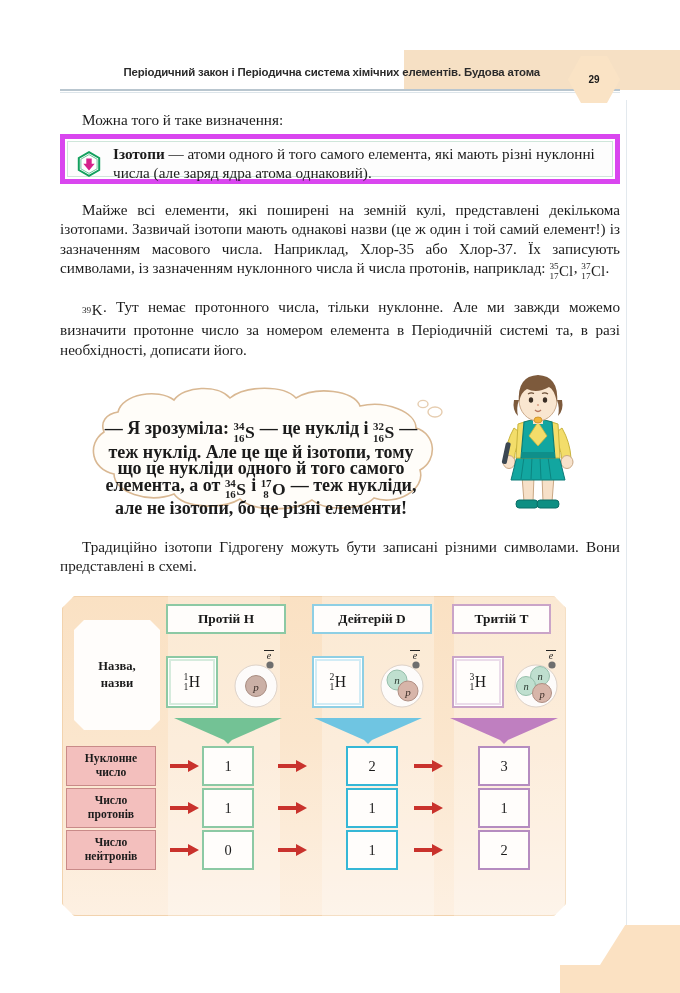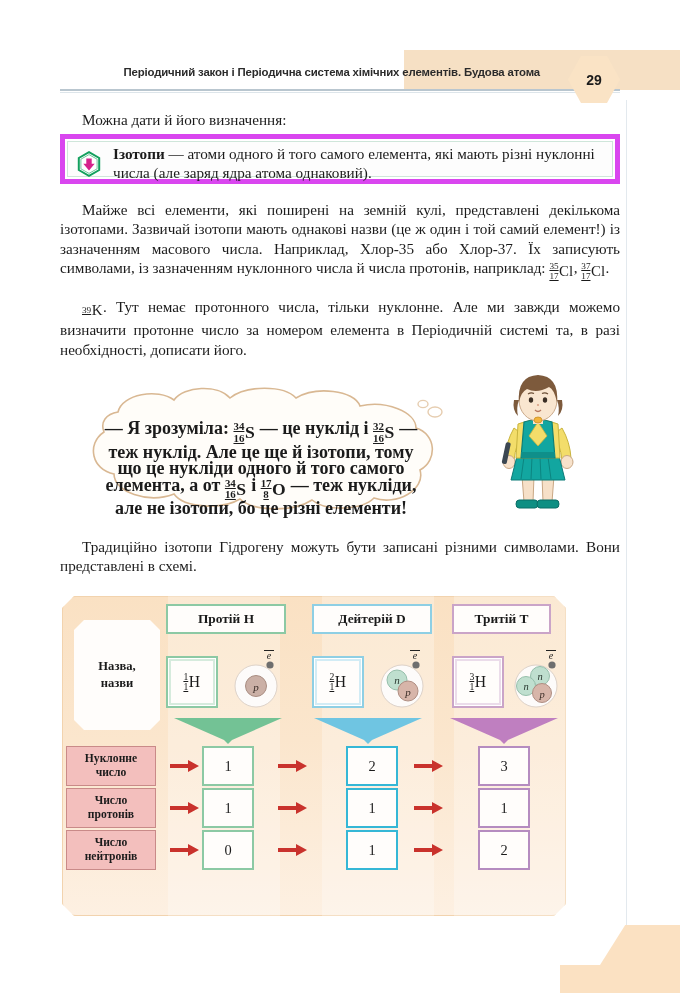--- a/index.html
+++ b/index.html
@@ -31,21 +31,21 @@
     color:#2b2b2b; text-align:right;
   }
   .pagehex{
     position:absolute; left:568px; top:56px; width:52px; height:47px;
     background:#fae3c5;
     clip-path:polygon(25% 0%,75% 0%,100% 50%,75% 100%,25% 100%,0% 50%);
     display:flex;align-items:center;justify-content:center;
   }
   .pagehex span{
     font-family:"Liberation Sans", sans-serif;
-    font-size:14px;font-weight:bold;color:#1b1b1b;
+    font-size:10px;font-weight:bold;color:#1b1b1b;
   }
   .edge-v{
     position:absolute; left:626px; top:100px; width:1px; height:880px;
     background:#e3e9ee;
   }
   .corner-hex{
     position:absolute; left:600px; top:925px; width:90px; height:80px;
     background:#fbe1c2;
     clip-path:polygon(28% 0%,100% 0%,100% 100%,28% 100%,0% 50%);
   }
@@ -76,21 +76,21 @@
     position:absolute;left:48px;top:5px;width:500px;
     font-size:15.2px;line-height:19.4px;
   }
   .defbox b{font-weight:bold;}
 
   
   .iso{display:inline-block;vertical-align:-0.15em;position:relative;
        font-size:0.98em; margin-right:0.5px;}
   .iso .nums{display:inline-block;vertical-align:middle;
              font-size:0.62em;line-height:1.02em;text-align:center;
-             margin-right:0.5px;text-decoration:underline;}
+             margin-right:0.5px;}
   .iso .nums i{display:block;font-style:normal;}
   .iso .sym{display:inline-block;vertical-align:middle;}
 
   
   .cloud-wrap{position:absolute;left:78px;top:386px;width:360px;height:122px;}
   .cloud-wrap svg{display:block;}
   .cloudtext{
     position:absolute;left:96px;top:420px;width:330px;
     font-size:18px;line-height:16.4px;text-align:center;font-weight:bold;
     color:#1b1b1b;
@@ -166,21 +166,21 @@
   <div class="head-rule2"></div>
   <div class="headtext">Періодичний закон і Періодична система хімічних елементів. Будова атома</div>
   <div class="pagehex">
     <span>29</span>
   </div>
   <div class="edge-v"></div>
   <div class="corner-band"></div>
   <div class="corner-hex"></div>
 
   <div class="para" style="top:110px;">
-    <span class="ind"></span><span>Можна дати й його визначення:</span>
+    <span class="ind"></span><span>Можна того й таке визначення:</span>
   </div>
 
   <div class="defbox">
     <span class="hex">
       <svg width="26" height="26" viewBox="0 0 26 26">
         <polygon points="13,1.2 23.2,7 23.2,19 13,24.8 2.8,19 2.8,7" fill="#ffffff" stroke="#13a05e" stroke-width="2"></polygon>
         <polygon points="13,3.6 21.1,8.2 21.1,17.8 13,22.4 4.9,17.8 4.9,8.2" fill="none" stroke="#6fc79c" stroke-width="1"></polygon>
         <path d="M10.3 7.6 h5.4 v5.2 h3.0 L13,19.4 7.3,12.8 h3.0 z" fill="#d6238c"></path>
       </svg>
     </span>

